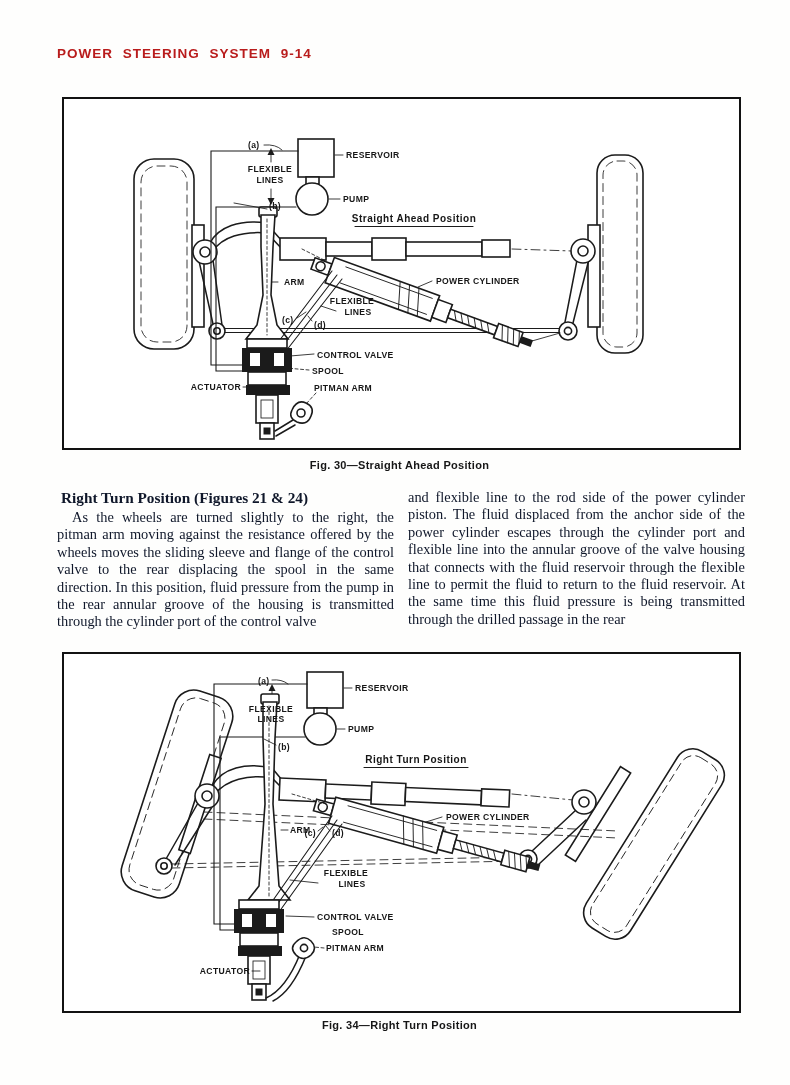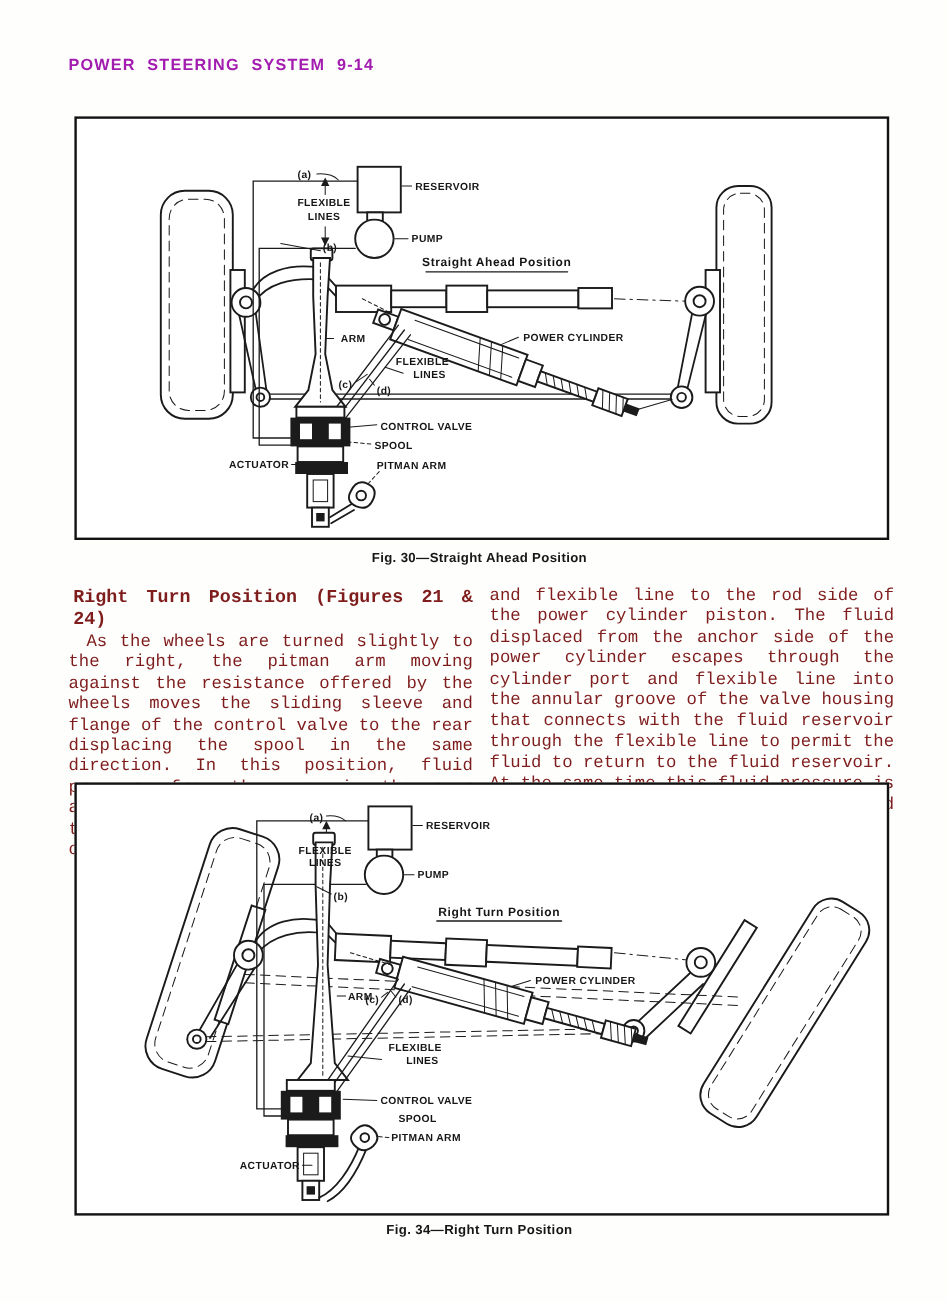--- a/index.html
+++ b/index.html
@@ -1,30 +1,30 @@
 <!DOCTYPE html>
 <html><head>
 <meta charset="utf-8">
 <style>
   html,body{margin:0;padding:0;background:#e8e8e8;}
   .page{position:relative;width:790px;height:1085px;background:#fefefd;color:#1b1b1b;
         font-family:"Liberation Serif",serif;overflow:hidden;}
   .hdr{position:absolute;left:57px;top:46px;font-family:"Liberation Sans",sans-serif;
-       font-weight:bold;font-size:13.5px;letter-spacing:1px;word-spacing:5px;color:#a21caf;}
+       font-weight:bold;font-size:13.5px;letter-spacing:1px;word-spacing:5px;color:#b91c1c;}
   .figframe{position:absolute;left:62px;width:675px;border:2px solid #121212;background:#fff;}
   #fig20{top:97px;height:349px;}
   #fig21{top:652px;height:357px;}
   .figcap{position:absolute;left:62px;width:675px;text-align:center;
           font-family:"Liberation Sans",sans-serif;font-weight:bold;font-size:11px;
           letter-spacing:.3px;color:#161616;}
   #cap20{top:459px;}
   #cap21{top:1019px;}
   .article{position:absolute;left:57px;top:489px;width:688px;}
   .cols{display:flex;gap:14px;align-items:flex-start;}
-  .col{width:337px;font-size:14.4px;line-height:17.4px;text-align:justify;color:#7f1d1d;font-family:Liberation Mono, monospace;}
+  .col{width:337px;font-size:14.4px;line-height:17.4px;text-align:justify;color:#0f172a;}
   .col h3{margin:0 0 2px 4px;font-size:15.3px;line-height:18px;font-weight:bold;}
   .col p{margin:0;}
   .col p.ind{text-indent:15px;}
   svg{display:block;}
   svg .ln{stroke:#1b1b1b;fill:none;stroke-width:1.5;stroke-linecap:round;}
   svg .w12{stroke-width:1.1;}
   svg .thin{stroke-width:.85;}
   svg .fw{fill:#fff;stroke:#1b1b1b;stroke-width:1.6;}
   svg .fb{fill:#1b1b1b;stroke:none;}
   svg .dash{stroke-dasharray:8 5;}

